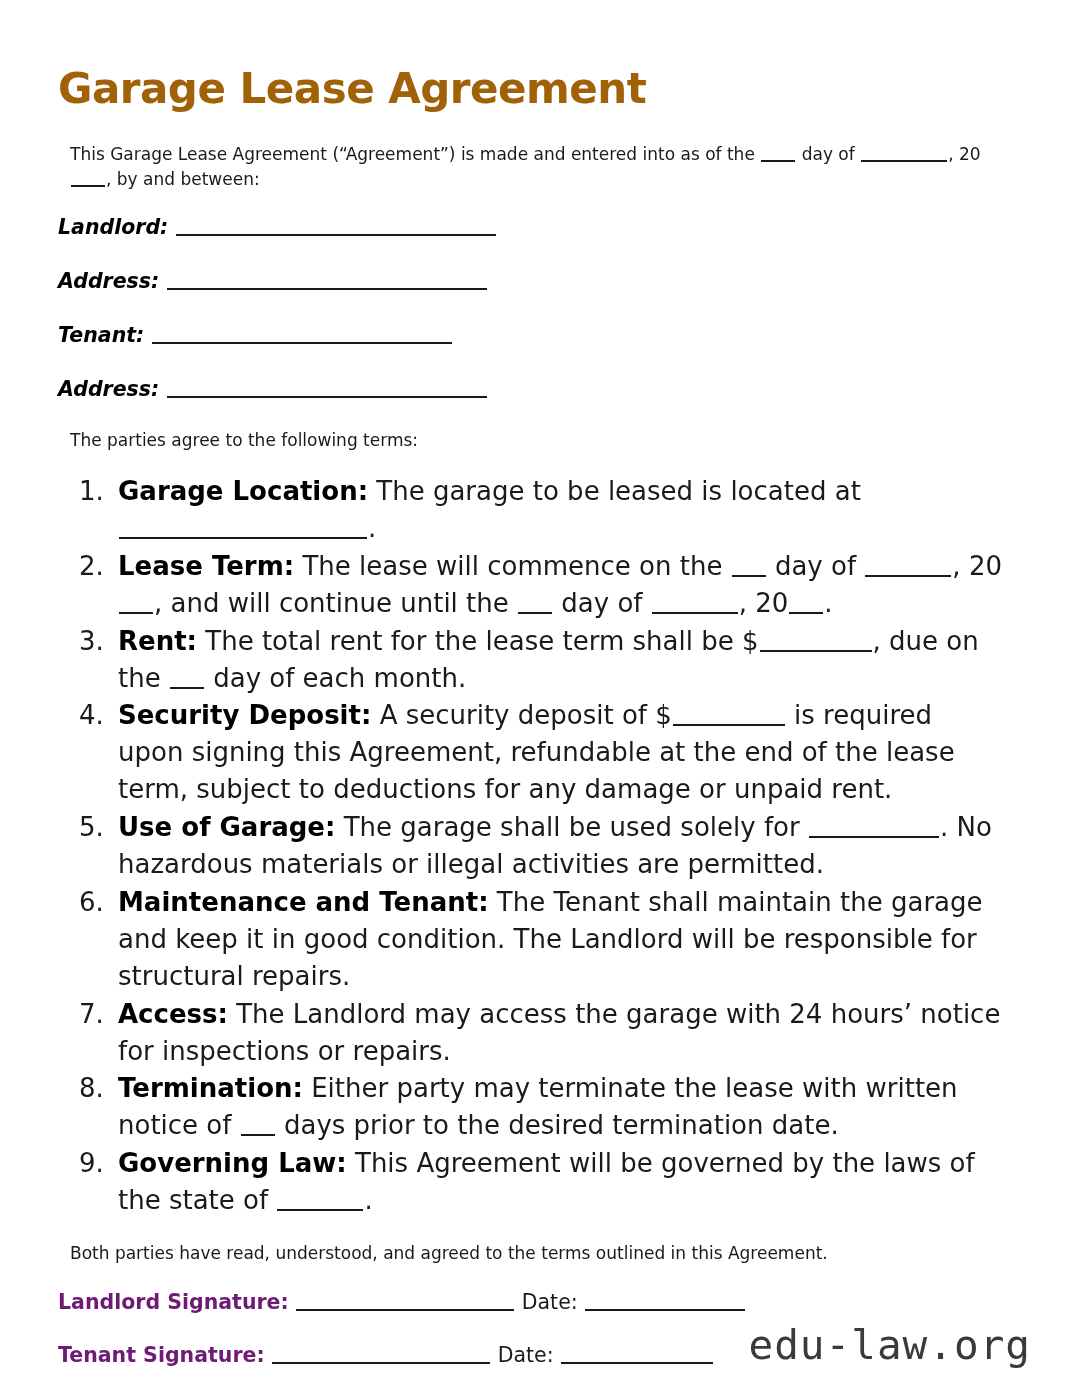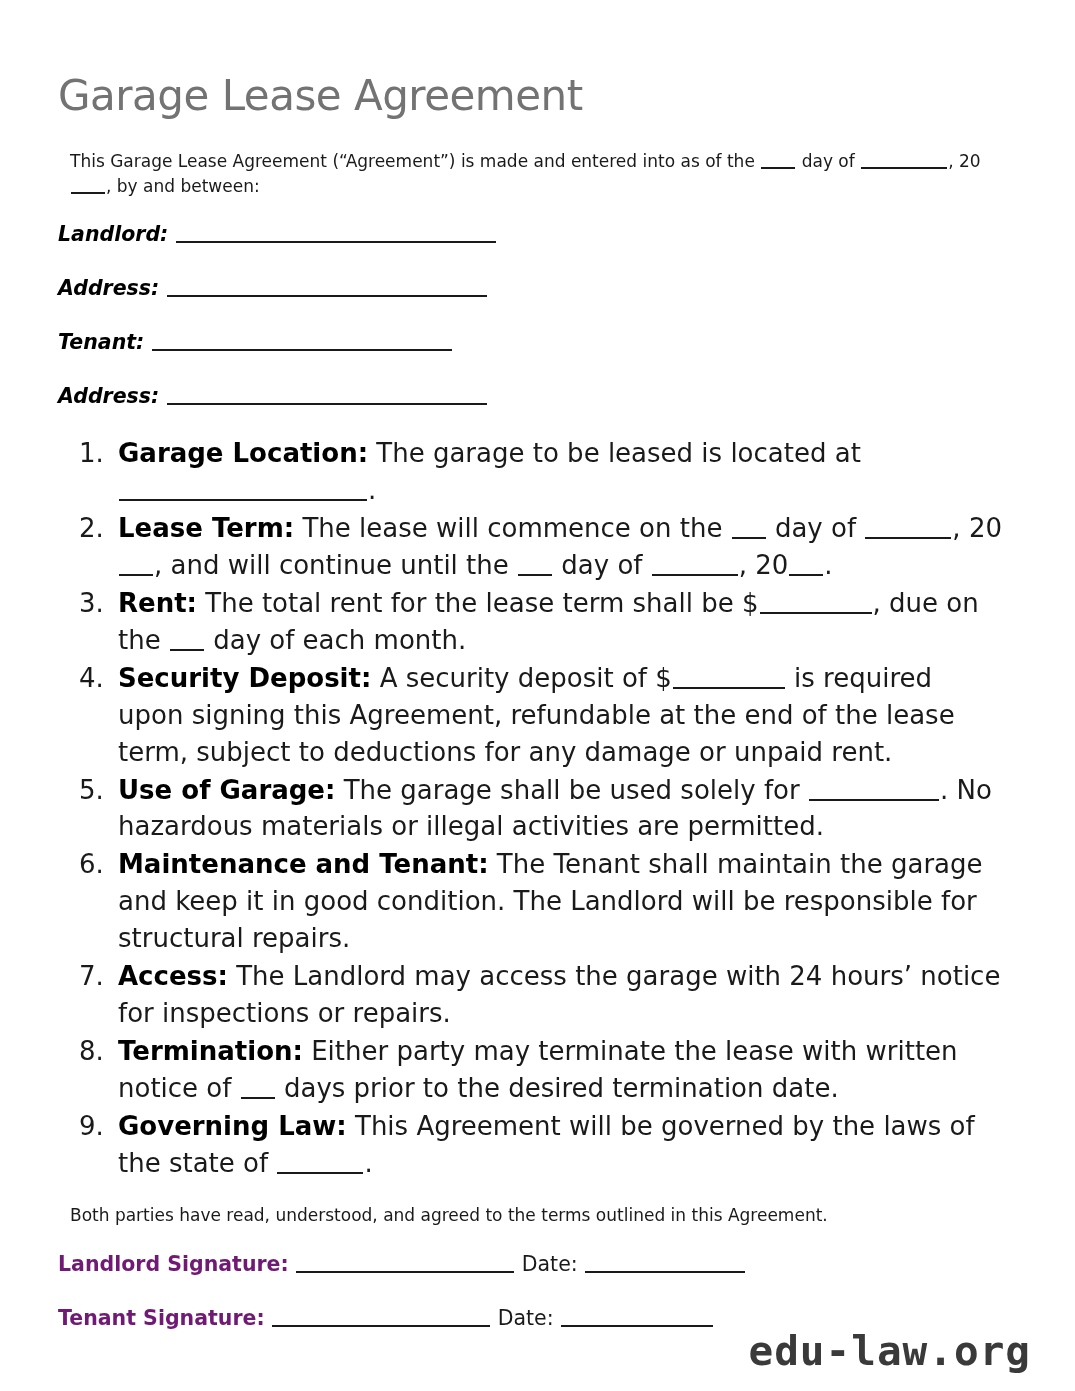--- a/index.html
+++ b/index.html
@@ -20,25 +20,25 @@
     left: 0;
     top: 0;
     width: 1075px;
     height: 1391px;
     background: #fff;
     box-sizing: border-box;
     padding: 62px 72px 0 58px;
   }
   h1.doc-title {
     font-size: 42px;
-    font-weight: normal;
+    font-weight: bold;
     letter-spacing: -0.5px;
-    margin: 11px 0 30px 0;
+    margin: 4px 0 30px 0;
     line-height: 1.1;
-    color: #737373;
+    color: #a16207;
   }
   p.para {
     font-size: 17px;
     line-height: 1.45;
     margin: 0 0 22px 12px;
     color: #1a1a1a;
   }
   p.para.tight {
     margin-bottom: 20px;
   }
@@ -92,47 +92,47 @@
     margin: 0 0 24px 0;
     color: #1a1a1a;
   }
   .sig-block .lbl {
     font-weight: bold;
     color: #701a75;
   }
   .footer-brand {
     position: absolute;
     right: 44px;
-    bottom: 16px;
+    bottom: 22px;
     font-family: "DejaVu Sans Mono", "Liberation Mono", monospace;
     font-size: 41px;
     letter-spacing: 1px;
     color: #3a3a3a;
     white-space: nowrap;
-    font-weight: bold;
   }
 </style>
 </head>
 <body>
 
 <div class="page">
 
   <h1 class="doc-title">Garage Lease Agreement</h1>
 
   <p class="para"><span>This Garage Lease Agreement (“Agreement”) is made and entered into as of the</span> <span class="blank b-xshort"></span> <span>day</span> <span>of</span> <span class="blank b-short"></span><span>, 20</span><span class="blank b-xshort"></span><span>, by and between:</span></p>
 
   <div class="field-row"><span class="lbl">Landlord:</span> <span class="blank b-field"></span></div>
 
   <div class="field-row"><span class="lbl">Address:</span> <span class="blank b-field"></span></div>
 
   <div class="field-row"><span class="lbl">Tenant:</span> <span class="blank b-tenant"></span></div>
 
   <div class="field-row"><span class="lbl">Address:</span> <span class="blank b-field"></span></div>
 
 
+  <p class="para tight">The parties agree to the following terms:</p>
 
   <ol class="terms">
     <li><b>Garage Location:</b> <span>The garage to be leased is located at</span> <span class="blank b-loc"></span><span>.</span></li>
 
     <li><b>Lease Term:</b> <span>The lease will commence on the</span> <span class="blank b-xshort"></span> <span>day of</span> <span class="blank b-short"></span><span>, 20</span><span class="blank b-xshort"></span><span>, and will continue until the</span> <span class="blank b-xshort"></span> <span>day of</span> <span class="blank b-short"></span><span>, 20</span><span class="blank b-xshort"></span><span>.</span></li>
 
     <li><b>Rent:</b> <span>The total rent for the lease term shall be $</span><span class="blank b-money"></span><span>, due on the</span> <span class="blank b-xshort"></span> <span>day of each month.</span></li>
 
     <li><b>Security Deposit:</b> <span>A security deposit of $</span><span class="blank b-money"></span> <span>is required upon signing this Agreement, refundable at the end of the lease term, subject to deductions for any damage or unpaid rent.</span></li>
 

